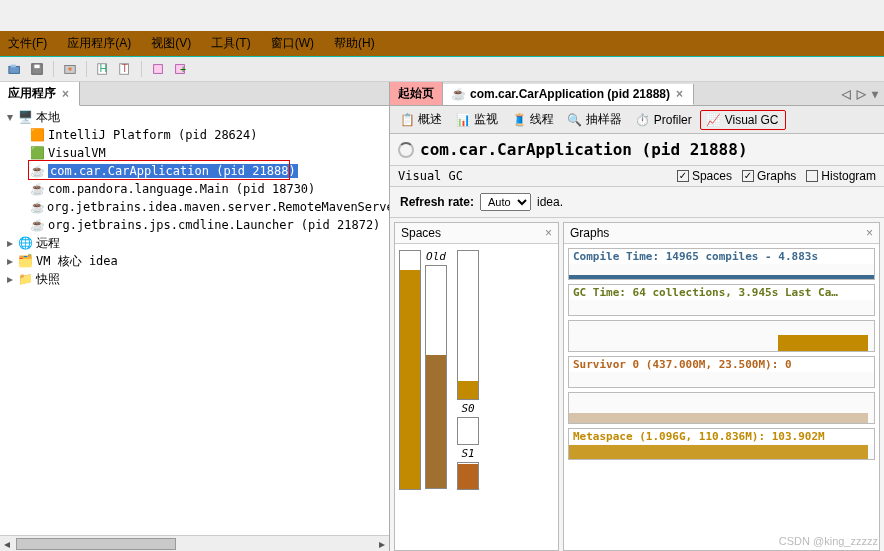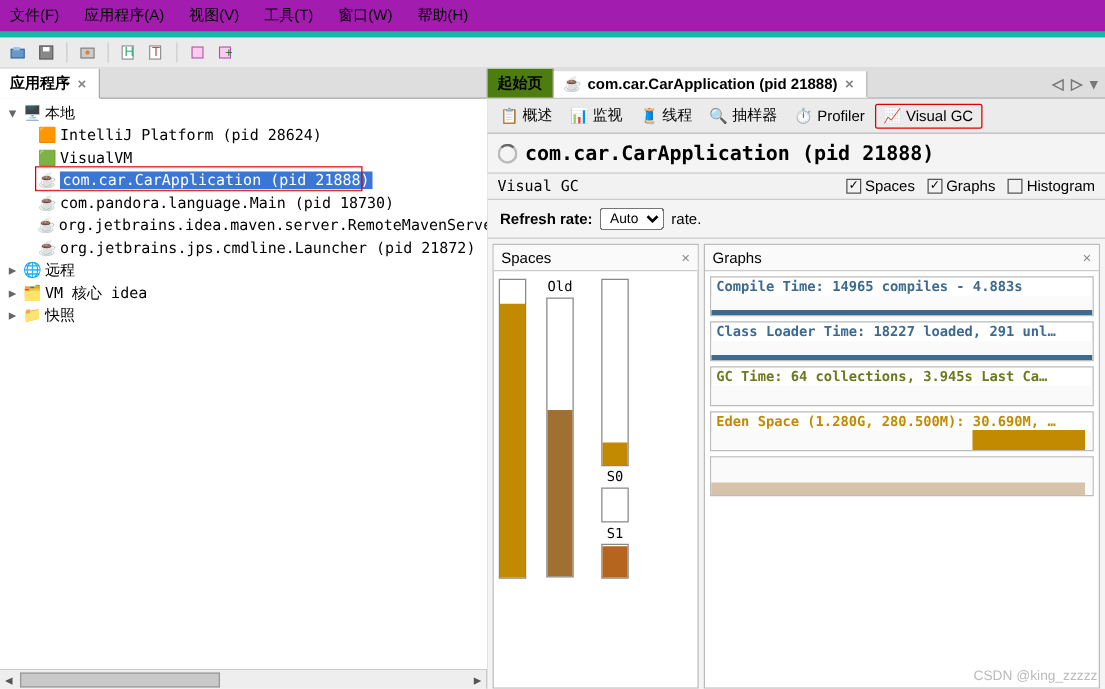--- a/index.html
+++ b/index.html
@@ -1,26 +1,26 @@
 <!DOCTYPE html>
 <html><head>
 <meta charset="utf-8">
 <style>
 * { box-sizing: border-box; margin: 0; padding: 0; font-family: "Microsoft YaHei", "SimSun", sans-serif; font-size: 12px; }
 body { background: #f0f0f0; width: 884px; height: 551px; overflow: hidden; display: flex; flex-direction: column; }
-.menubar { background: #a21caf; border-bottom: 5px solid #14b8a6; padding: 2px 4px; display: flex; gap: 12px; }
+.menubar { background: #a16207; border-bottom: 1px solid #14b8a6; padding: 2px 4px; display: flex; gap: 12px; margin-top: 31px; }
 .menubar span { padding: 2px 4px; }
 .toolbar { background: #ebebeb; border-bottom: 1px solid #d0d0d0; padding: 3px 6px; display: flex; gap: 4px; align-items: center; }
 .toolbar .tbtn { width: 18px; height: 18px; display:inline-flex;align-items:center;justify-content:center; }
 .toolbar .sep { width:1px; height:16px; background:#ccc; margin:0 3px;}
 .workspace { flex:1; display:flex; min-height:0;justify-content:flex-end; }
 .left-pane { width: 390px; border-right:1px solid #aaa; background:#f8f8f8; display:flex; flex-direction:column; }
 .right-pane { flex:1; display:flex; flex-direction:column; background:#f4f4f4; min-width:0;}
 .tab-strip { display:flex; align-items:center; border-bottom:1px solid #aaa; background:#dedede; font-weight:bold;}
-.tab { padding:3px 8px; display:flex; align-items:center; gap:4px; background:#4d7c0f; border-right:1px solid #aaa;}
+.tab { padding:3px 8px; display:flex; align-items:center; gap:4px; background:#fca5a5; border-right:1px solid #aaa;}
 .tab.active { background:#fff; border-bottom:1px solid #fff; margin-bottom:-1px;}
 .tab .tab-x { color:#888; font-weight:bold; padding:0 2px;}
 .nav-arrows { margin-left:auto; display:flex; gap:6px; padding:0 6px; color:#777;}
 .tree { flex:1; overflow:auto; background:#fff; padding:2px 0; font-family:"SimSun",monospace;}
 .tree-row { display:flex; align-items:center; height:18px; padding-left:4px; white-space:nowrap;}
 .tree-row .twisty { width:12px; text-align:center; color:#666;}
 .tree-row .ticon { width:16px; height:16px; margin:0 2px; display:inline-flex; align-items:center; justify-content:center;}
 .tree-row.sel .label-sel { background:#3a76d6; color:#fff; padding:0 2px;}
 .redbox { border:1px solid #d00; position:absolute; pointer-events:none;}
 .left-tree-wrap{position:relative; flex:1; display:flex; flex-direction:column; min-height:0;}
@@ -37,21 +37,21 @@
 .vgc-header .chk { display:flex; align-items:center; gap:3px; margin-left:10px;}
 .chkbox { width:12px; height:12px; border:1px solid #555; display:inline-flex; align-items:center; justify-content:center; font-size:10px; line-height:1;}
 .refresh-bar { padding:6px 10px; border-bottom:1px solid #ccc; display:flex; align-items:center; gap:6px;}
 .refresh-bar select { font-size:11px; padding:1px 3px;}
 .panel-row { flex:1; display:flex; min-height:0; padding:4px 4px 0 4px; gap:4px;}
 .panel { border:1px solid #bbb; background:#fff; display:flex; flex-direction:column; min-height:0;}
 .panel.spaces{ width:165px;}
 .panel.graphs{ flex:1;}
 .panel-hdr { padding:3px 6px; border-bottom:1px solid #ccc; background:#fafafa; font-family:"SimSun",monospace; display:flex; justify-content:space-between; align-items:center;}
 .panel-hdr .x{color:#888;}
-.spaces-body{ flex:1; position:relative; padding:6px 4px; display:flex; gap:16px;}
+.spaces-body{ flex:1; position:relative; padding:6px 4px; display:flex; gap:4px;font-style:italic;}
 .space-col{ display:flex; flex-direction:column; align-items:center; gap:2px;}
 .space-lbl{ font-family:"SimSun",monospace; font-size:11px;}
 .bar{ width:22px; border:1px solid #888; position:relative; background:#fff;}
 .bar .fill{ position:absolute; bottom:0; left:0; right:0;}
 .graphs-body{ flex:1; overflow:hidden; padding:4px 4px; display:flex; flex-direction:column; gap:4px;}
 .graph-item{ border:1px solid #bbb; height:32px; display:flex; flex-direction:column; overflow:hidden;}
 .graph-title{ font-family:"SimSun",monospace; font-size:11px; font-weight:bold; padding:1px 4px; white-space:nowrap; overflow:hidden; text-overflow:ellipsis;}
 .graph-canvas{ flex:1; position:relative; background:#fafafa;}
 .graph-canvas .block{ position:absolute; bottom:0;}
 .ico-svg{width:14px;height:14px;}
@@ -240,21 +240,21 @@
           <span>Graphs</span>
         </label>
       <label class="chk">
           <span class="chkbox"></span>
           <span>Histogram</span>
         </label>
     </div>
     <div class="refresh-bar mono">
       <b>Refresh rate:</b>
       <select><option>Auto</option></select>
-      <span>rate.</span>
+      <span>idea.</span>
     </div>
     <div class="panel-row">
       <div class="panel spaces">
         <div class="panel-hdr">
             <span>Spaces</span>
             <span class="x">×</span>
           </div>
         <div class="spaces-body">
           <div class="space-col">
               <div class="bar" style="height:240px">
@@ -286,38 +286,41 @@
             <span class="x">×</span>
           </div>
         <div class="graphs-body" id="graphs-body">
             <div class="graph-item">
               <div class="graph-title" style="color: rgb(61, 106, 143);">Compile Time: 14965 compiles - 4.883s</div>
               <div class="graph-canvas">
                 <div class="block" style="right: 0px; width: 100%; height: 4px; background: rgb(61, 106, 143); bottom: 0px;"></div>
               </div>
             </div>
             <div class="graph-item">
-              <div class="graph-title" style="color: rgb(61, 106, 143);">Class Loader Time: 18227 loaded, 291 unl…</div>
-              <div class="graph-canvas">
-                <div class="block" style="right: 0px; width: 100%; height: 4px; background: rgb(61, 106, 143); bottom: 0px;"></div>
-              </div>
-            </div>
-            <div class="graph-item">
               <div class="graph-title" style="color: rgb(106, 122, 29);">GC Time: 64 collections, 3.945s  Last Ca…</div>
               <div class="graph-canvas"></div>
             </div>
             <div class="graph-item">
-              <div class="graph-title" style="color: rgb(193, 138, 0);">Eden Space (1.280G, 280.500M): 30.690M, …</div>
               <div class="graph-canvas">
                 <div class="block" style="right: 6px; width: 90px; height: 16px; background: rgb(193, 138, 0);"></div>
               </div>
             </div>
             <div class="graph-item">
+              <div class="graph-title" style="color: rgb(181, 101, 29);">Survivor 0 (437.000M, 23.500M): 0</div>
+              <div class="graph-canvas"></div>
+            </div>
+            <div class="graph-item">
               <div class="graph-canvas">
                 <div class="block" style="right: 6px; width: 100%; height: 10px; background: rgb(160, 112, 48); opacity: 0.4;"></div>
+              </div>
+            </div>
+            <div class="graph-item">
+              <div class="graph-title" style="color: rgb(193, 138, 0);">Metaspace (1.096G, 110.836M): 103.902M</div>
+              <div class="graph-canvas">
+                <div class="block" style="right: 6px; width: 100%; height: 14px; background: rgb(193, 138, 0); opacity: 0.85;"></div>
               </div>
             </div>
           </div>
       </div>
     </div>
   </div>
 </div>
 <div class="watermark">CSDN @king_zzzzz</div>
 
 </body></html>

